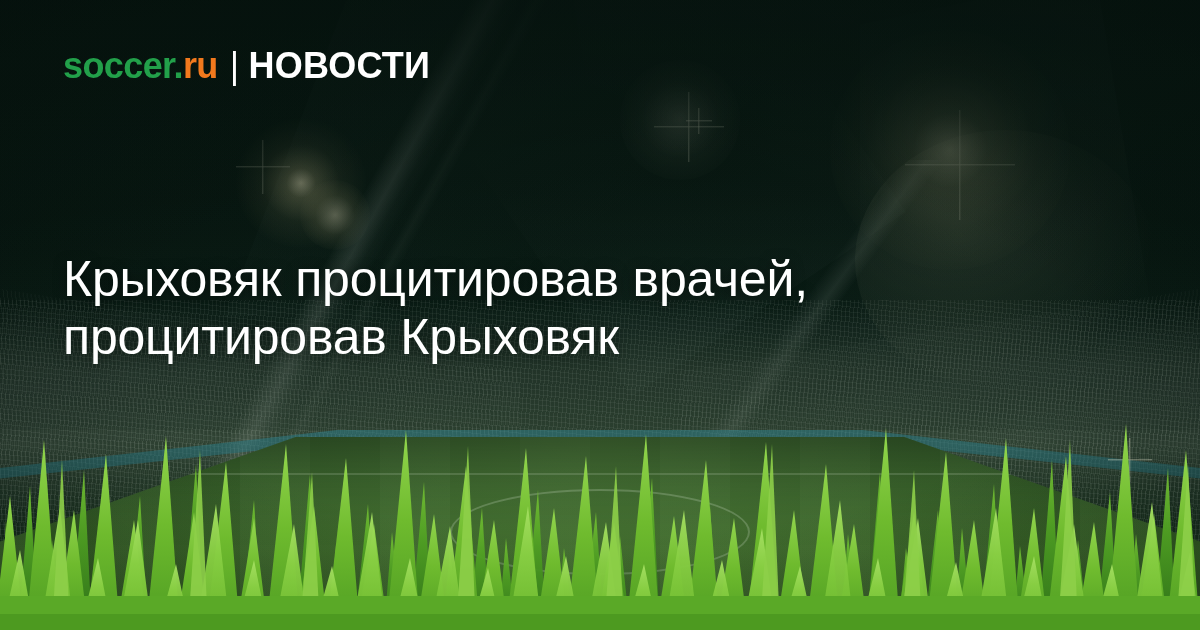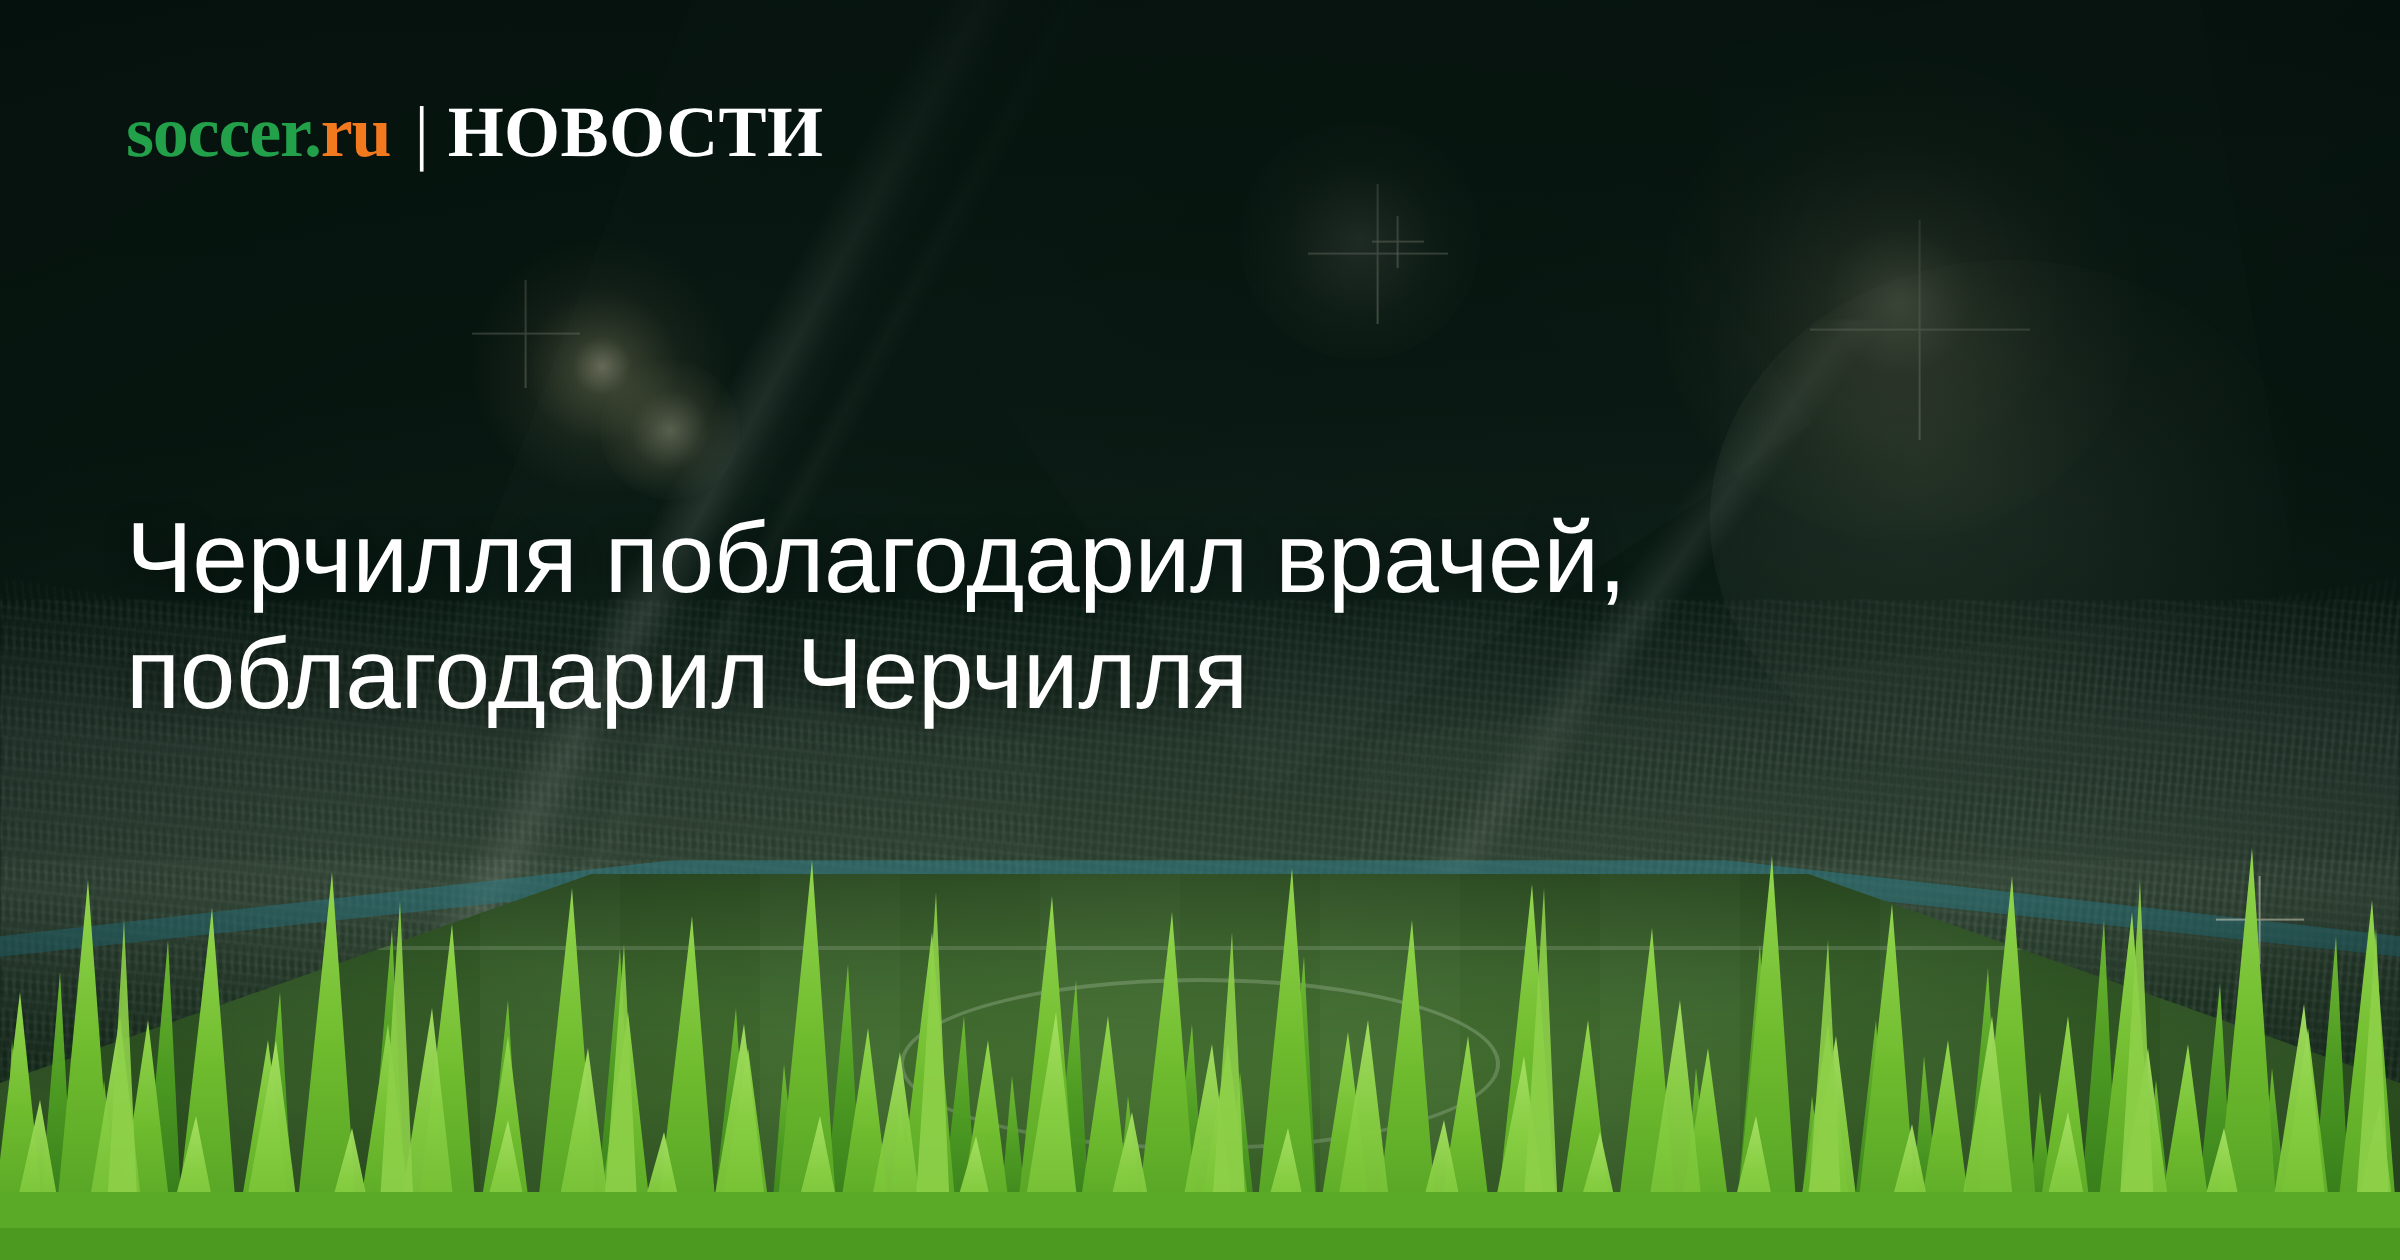--- a/index.html
+++ b/index.html
@@ -147,21 +147,20 @@
 
   
   .grass{position:absolute;left:0;right:0;bottom:0;height:230px;}
   .grass svg{display:block;width:100%;height:100%;}
 
   
   .brand{
     position:absolute;left:63px;top:48px;
     font-size:36px;font-weight:bold;letter-spacing:-.6px;line-height:1;
     white-space:nowrap;
-    font-family:Liberation Serif, serif;
   }
   .brand .b-soccer{color:#22a04a;}
   .brand .b-ru{color:#f2791d;}
   .brand .b-sep{color:#ffffff;font-weight:normal;padding:0 10px 0 12px;}
   .brand .b-news{color:#ffffff;letter-spacing:.2px;}
 
   .headline{
     position:absolute;left:63px;top:216px;width:1010px;
     color:#ffffff;font-size:50px;line-height:58px;font-weight:normal;
     letter-spacing:-.2px;
@@ -371,17 +370,17 @@
       <rect x="0" y="196" width="1200" height="34" fill="#5aa927"></rect>
       <rect x="0" y="214" width="1200" height="16" fill="#4d9a20"></rect>
     </svg>
   </div>
 
   <div class="brand">
     <span class="b-soccer">soccer.</span><span class="b-ru">ru</span><span class="b-sep">|</span><span class="b-news">НОВОСТИ</span>
   </div>
 
   <h1 class="headline">
-    <span class="ln">Черчилля поблагодарил врачей,</span>
-    <span class="ln">поблагодарил Черчилля</span>
+    <span class="ln">Крыховяк процитировав врачей,</span>
+    <span class="ln">процитировав Крыховяк</span>
   </h1>
 
 </div>
 
 </body></html>

